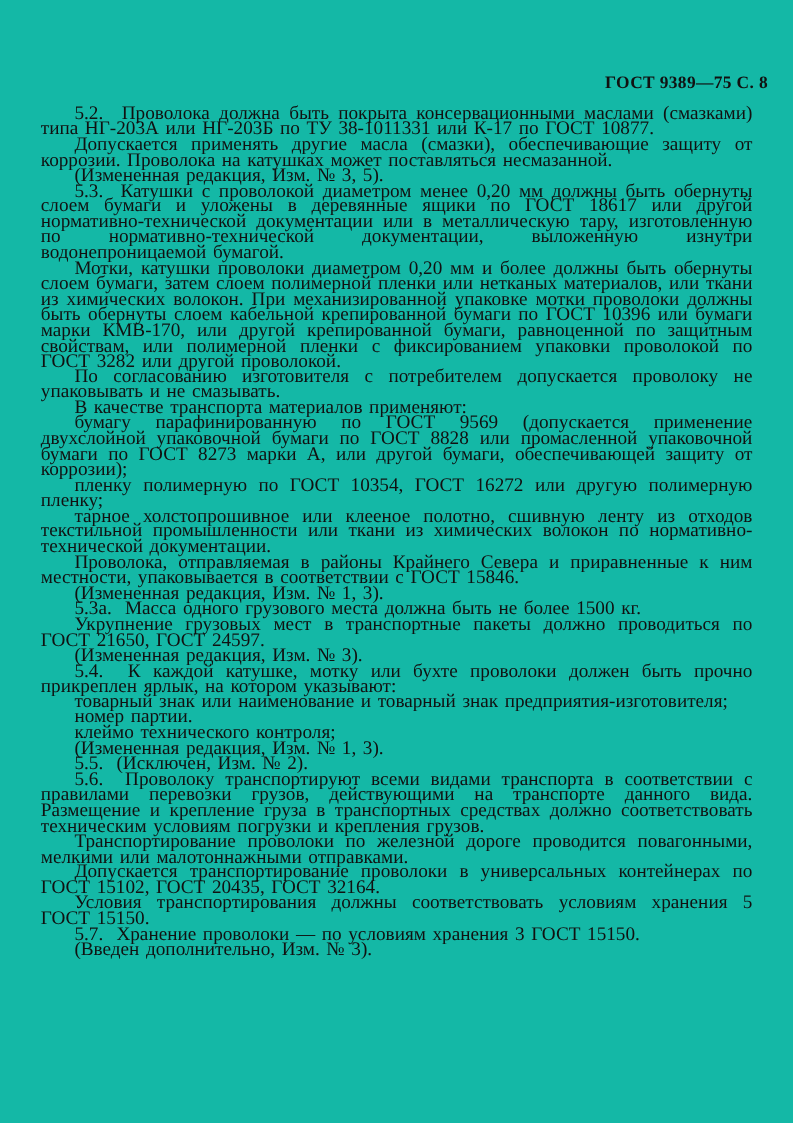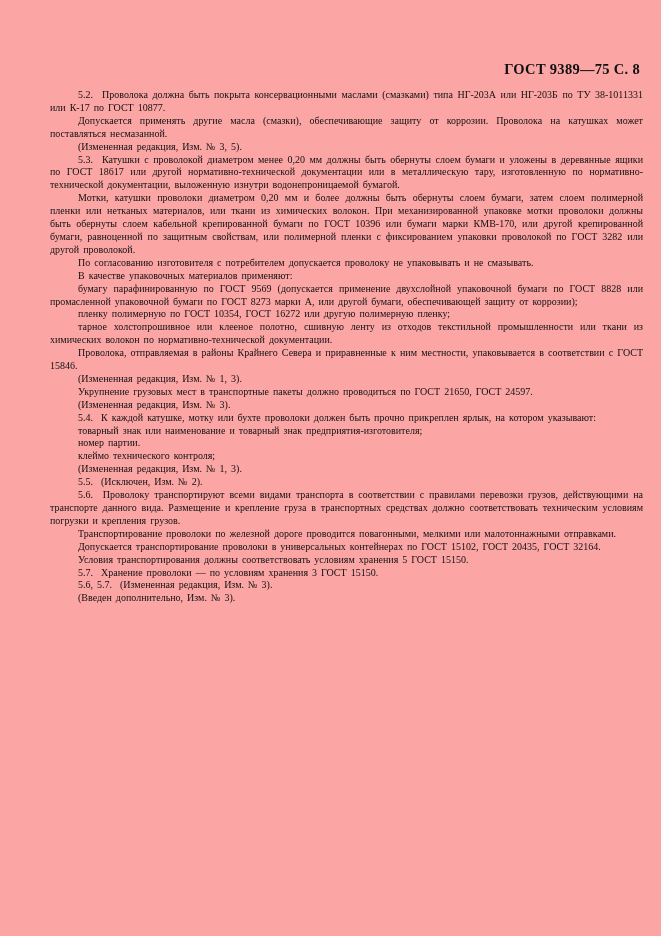--- a/index.html
+++ b/index.html
@@ -4,42 +4,42 @@
 <style>
   html, body {
     margin: 0;
     padding: 0;
     background: #ffffff;
   }
   .page {
     position: relative;
     width: 661px;
     height: 936px;
-    background: #fca5a5;
+    background: #14b8a6;
     color: #111111;
     font-family: "Liberation Serif", "DejaVu Serif", serif;
     overflow: hidden;
   }
   .running-header {
     position: absolute;
     top: 61px;
     left: 47px;
     width: 593px;
     text-align: right;
     font-size: 14.5px;
     font-weight: bold;
     letter-spacing: 0.3px;
     white-space: nowrap;
   }
   .doc-body {
     position: absolute;
     top: 89px;
-    left: 50px;
+    left: 34px;
     width: 593px;
-    font-size: 10px;
+    font-size: 16px;
     line-height: 12.9px;
     text-align: justify;
     word-spacing: 1.5px;
   }
   .doc-body p.para {
     margin: 0;
     padding: 0;
     text-indent: 28px;
   }
   .doc-body .bold {
@@ -51,35 +51,35 @@
 
 <div class="page">
   <div class="running-header">ГОСТ 9389—75 С. 8</div>
   <div class="doc-body">
       <p class="para"><span>5.2.&nbsp; Проволока должна быть покрыта консервационными маслами (смазками) типа НГ-203А или НГ-203Б по ТУ 38-1011331 или К-17 по ГОСТ 10877.</span></p>
       <p class="para"><span>Допускается применять другие масла (смазки), обеспечивающие защиту от коррозии. Проволока на катушках может поставляться несмазанной.</span></p>
       <p class="para"><span class="bold">(Измененная редакция, Изм. № 3, 5).</span></p>
       <p class="para"><span>5.3.&nbsp; Катушки с проволокой диаметром менее 0,20 мм должны быть обернуты слоем бумаги и уложены в деревянные ящики по ГОСТ 18617 или другой нормативно-технической документации или в металлическую тару, изготовленную по нормативно-технической документации, выложенную изнутри водонепроницаемой бумагой.</span></p>
       <p class="para"><span>Мотки, катушки проволоки диаметром 0,20 мм и более должны быть обернуты слоем бумаги, затем слоем полимерной пленки или нетканых материалов, или ткани из химических волокон. При механизированной упаковке мотки проволоки должны быть обернуты слоем кабельной крепированной бумаги по ГОСТ 10396 или бумаги марки КМВ-170, или другой крепированной бумаги, равноценной по защитным свойствам, или полимерной пленки с фиксированием упаковки проволокой по ГОСТ 3282 или другой проволокой.</span></p>
       <p class="para"><span>По согласованию изготовителя с потребителем допускается проволоку не упаковывать и не смазывать.</span></p>
-      <p class="para"><span>В качестве упаковочных материалов применяют:</span></p>
+      <p class="para"><span>В качестве транспорта материалов применяют:</span></p>
       <p class="para"><span>бумагу парафинированную по ГОСТ 9569 (допускается применение двухслойной упаковочной бумаги по ГОСТ 8828 или промасленной упаковочной бумаги по ГОСТ 8273 марки А, или другой бумаги, обеспечивающей защиту от коррозии);</span></p>
       <p class="para"><span>пленку полимерную по ГОСТ 10354, ГОСТ 16272 или другую полимерную пленку;</span></p>
       <p class="para"><span>тарное холстопрошивное или клееное полотно, сшивную ленту из отходов текстильной промышленности или ткани из химических волокон по нормативно-технической документации.</span></p>
       <p class="para"><span>Проволока, отправляемая в районы Крайнего Севера и приравненные к ним местности, упаковывается в соответствии с ГОСТ 15846.</span></p>
       <p class="para"><span class="bold">(Измененная редакция, Изм. № 1, 3).</span></p>
+      <p class="para"><span>5.3а.&nbsp; Масса одного грузового места должна быть не более 1500 кг.</span></p>
       <p class="para"><span>Укрупнение грузовых мест в транспортные пакеты должно проводиться по ГОСТ 21650, ГОСТ 24597.</span></p>
       <p class="para"><span class="bold">(Измененная редакция, Изм. № 3).</span></p>
       <p class="para"><span>5.4.&nbsp; К каждой катушке, мотку или бухте проволоки должен быть прочно прикреплен ярлык, на котором указывают:</span></p>
       <p class="para"><span>товарный знак или наименование и товарный знак предприятия-изготовителя;</span></p>
       <p class="para"><span>номер партии.</span></p>
       <p class="para"><span>клеймо технического контроля;</span></p>
       <p class="para"><span class="bold">(Измененная редакция, Изм. № 1, 3).</span></p>
       <p class="para"><span>5.5.&nbsp; </span><span class="bold">(Исключен, Изм. № 2).</span></p>
       <p class="para"><span>5.6.&nbsp; Проволоку транспортируют всеми видами транспорта в соответствии с правилами перевозки грузов, действующими на транспорте данного вида. Размещение и крепление груза в транспортных средствах должно соответствовать техническим условиям погрузки и крепления грузов.</span></p>
       <p class="para"><span>Транспортирование проволоки по железной дороге проводится повагонными, мелкими или малотоннажными отправками.</span></p>
       <p class="para"><span>Допускается транспортирование проволоки в универсальных контейнерах по ГОСТ 15102, ГОСТ 20435, ГОСТ 32164.</span></p>
       <p class="para"><span>Условия транспортирования должны соответствовать условиям хранения 5 ГОСТ 15150.</span></p>
       <p class="para"><span>5.7.&nbsp; Хранение проволоки — по условиям хранения 3 ГОСТ 15150.</span></p>
-      <p class="para"><span>5.6, 5.7.&nbsp; </span><span class="bold">(Измененная редакция, Изм. № 3).</span></p>
       <p class="para"><span class="bold">(Введен дополнительно, Изм. № 3).</span></p>
     </div>
 </div>
 
 </body></html>

